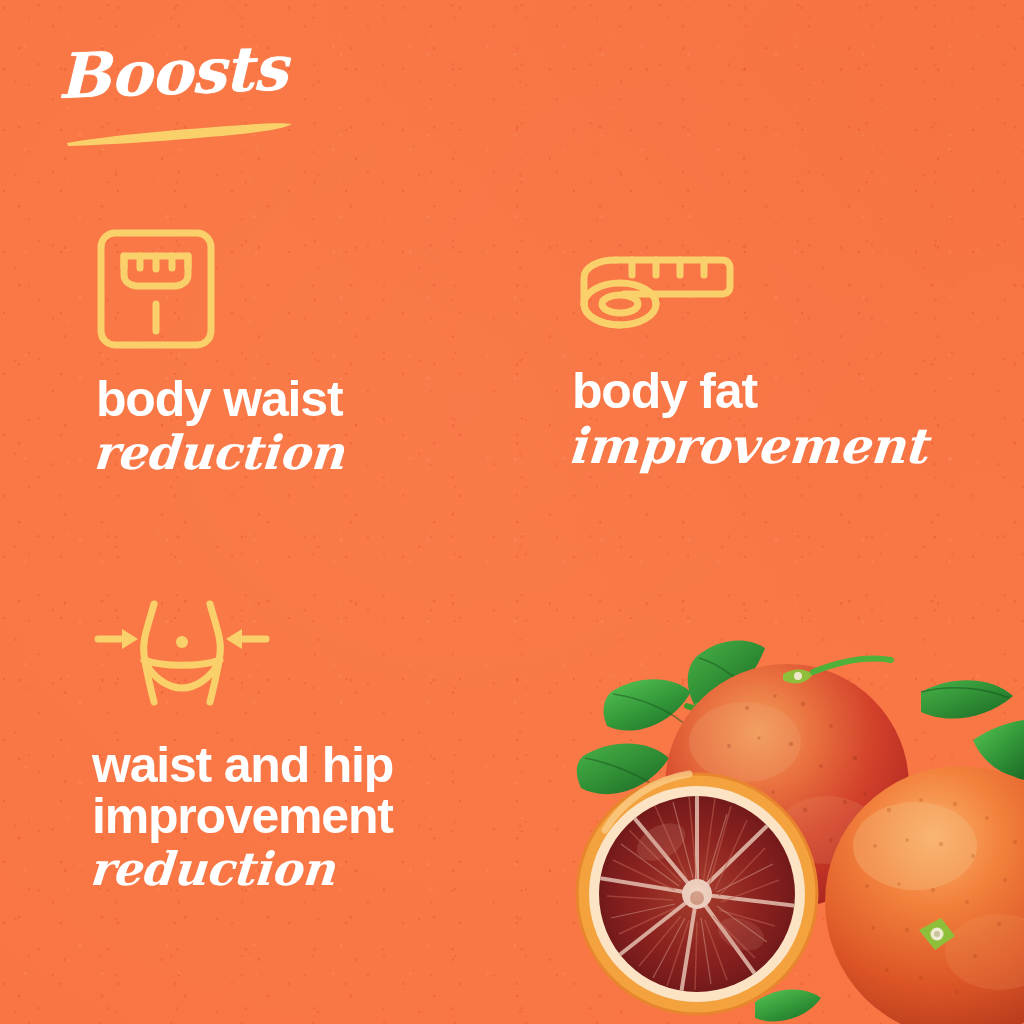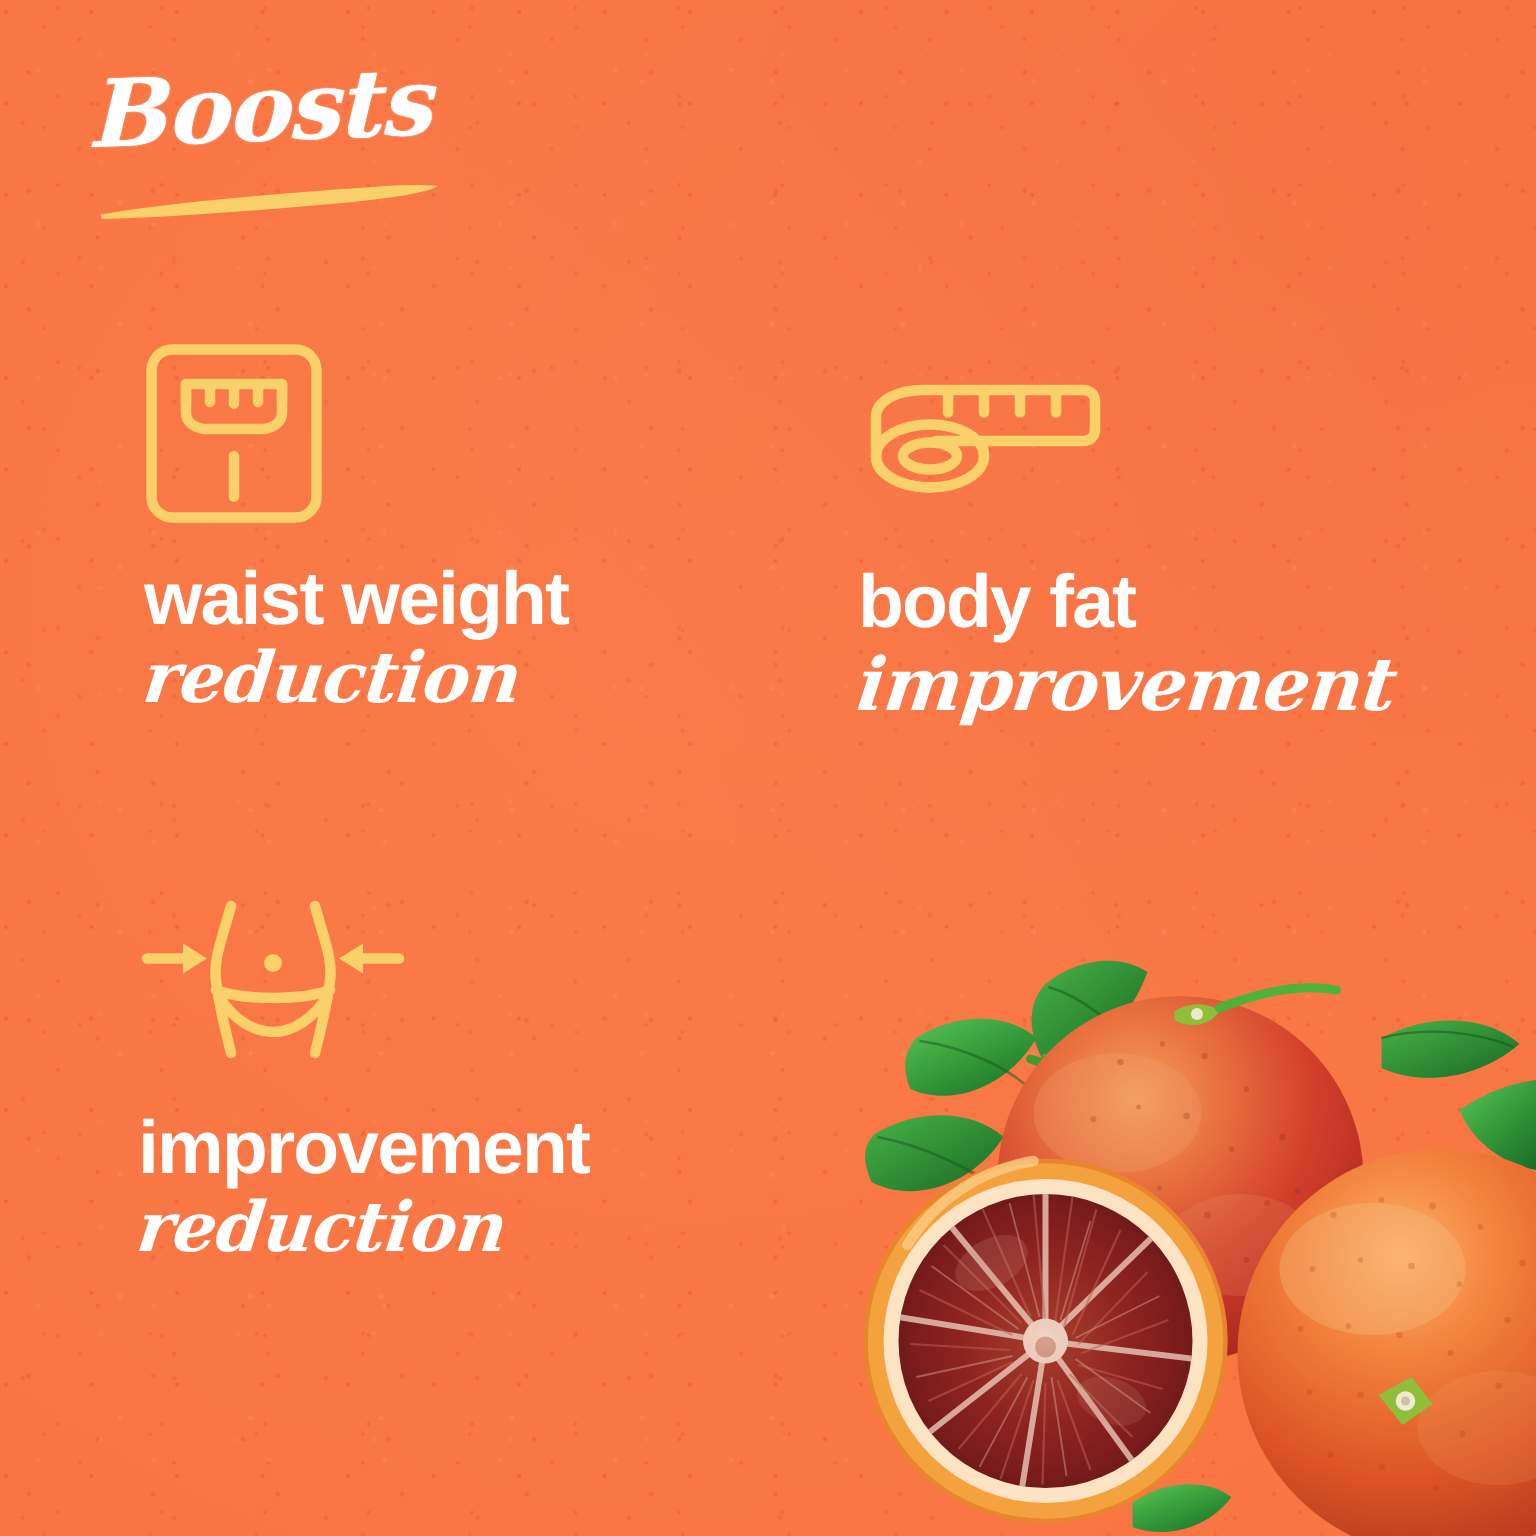--- a/index.html
+++ b/index.html
@@ -79,21 +79,21 @@
     color:#FFFFFF;
     font-size:47px;line-height:1.12;
     letter-spacing:-.5px;
     transform:skewX(-7deg);
     transform-origin:left center;
     white-space:nowrap;
     display:block;
     margin-top:2px;
   }
   .cell-a .labels{margin-top:24px;}
-  .cell-b .labels{margin-top:44px;}
+  .cell-b .labels{margin-top:34px;}
   .cell-c .labels{margin-top:32px;}
   .cell-b .lbl-script{font-size:49px;}
   .cell-c .lbl-script{font-size:46px;}
 
   
   .fruit{position:absolute;right:0;bottom:0;width:455px;height:390px;z-index:5;}
 </style>
 </head>
 <body>
 
@@ -107,21 +107,21 @@
   </div>
 
   <div class="cell cell-a">
     <svg class="icon-box" width="120" height="122" viewBox="0 0 120 122">
       <rect class="ic-line" x="5" y="5" width="110" height="112" rx="14"></rect>
       <path class="ic-line" d="M28,28 L28,47 C28,53 33,57 40,58 L80,58 C87,57 92,53 92,47 L92,28 Z"></path>
       <path class="ic-line" d="M28,28 L28,40 M44,28 L44,40 M60,28 L60,41 M76,28 L76,40 M92,28 L92,40"></path>
       <line class="ic-line" x1="60" y1="76" x2="60" y2="103"></line>
     </svg>
     <div class="labels">
-      <div class="lbl-bold">waist weight</div>
+      <div class="lbl-bold">body waist</div>
       <span class="lbl-script">reduction</span>
     </div>
   </div>
 
   <div class="cell cell-b">
     <svg class="icon-box" width="165" height="82" viewBox="0 0 165 82">
       <path class="ic-line" d="M44,10 L150,10 C155,10 158,13 158,18 L158,36 C158,41 155,44 150,44 L52,44"></path>
       <path class="ic-line" d="M44,10 C26,10 12,17 12,28 L12,54"></path>
       <path class="ic-line" d="M60,10 L60,25 M84,10 L84,25 M108,10 L108,25 M132,10 L132,25"></path>
       <ellipse class="ic-line" cx="48" cy="54" rx="36" ry="21"></ellipse>
@@ -146,20 +146,21 @@
       <path class="ic-line" d="M52,62 C70,69 110,69 128,62"></path>
 
       <path class="ic-line" d="M54,66 C62,80 76,90 90,90 C104,90 118,80 126,66"></path>
 
       <line class="ic-line" x1="6" y1="41" x2="34" y2="41"></line>
       <path class="ic-fill" d="M30,31 L46,41 L30,51 Z"></path>
       <line class="ic-line" x1="174" y1="41" x2="146" y2="41"></line>
       <path class="ic-fill" d="M150,31 L134,41 L150,51 Z"></path>
     </svg>
     <div class="labels">
+      <div class="lbl-bold">waist and hip</div>
       <div class="lbl-bold">improvement</div>
       <span class="lbl-script">reduction</span>
     </div>
   </div>
 
   <svg class="fruit" viewBox="0 0 455 390">
     <defs>
       <radialGradient id="peelA" cx="38%" cy="28%" r="78%">
         <stop offset="0%" stop-color="#F4A05C"></stop>
         <stop offset="28%" stop-color="#EA7340"></stop>

